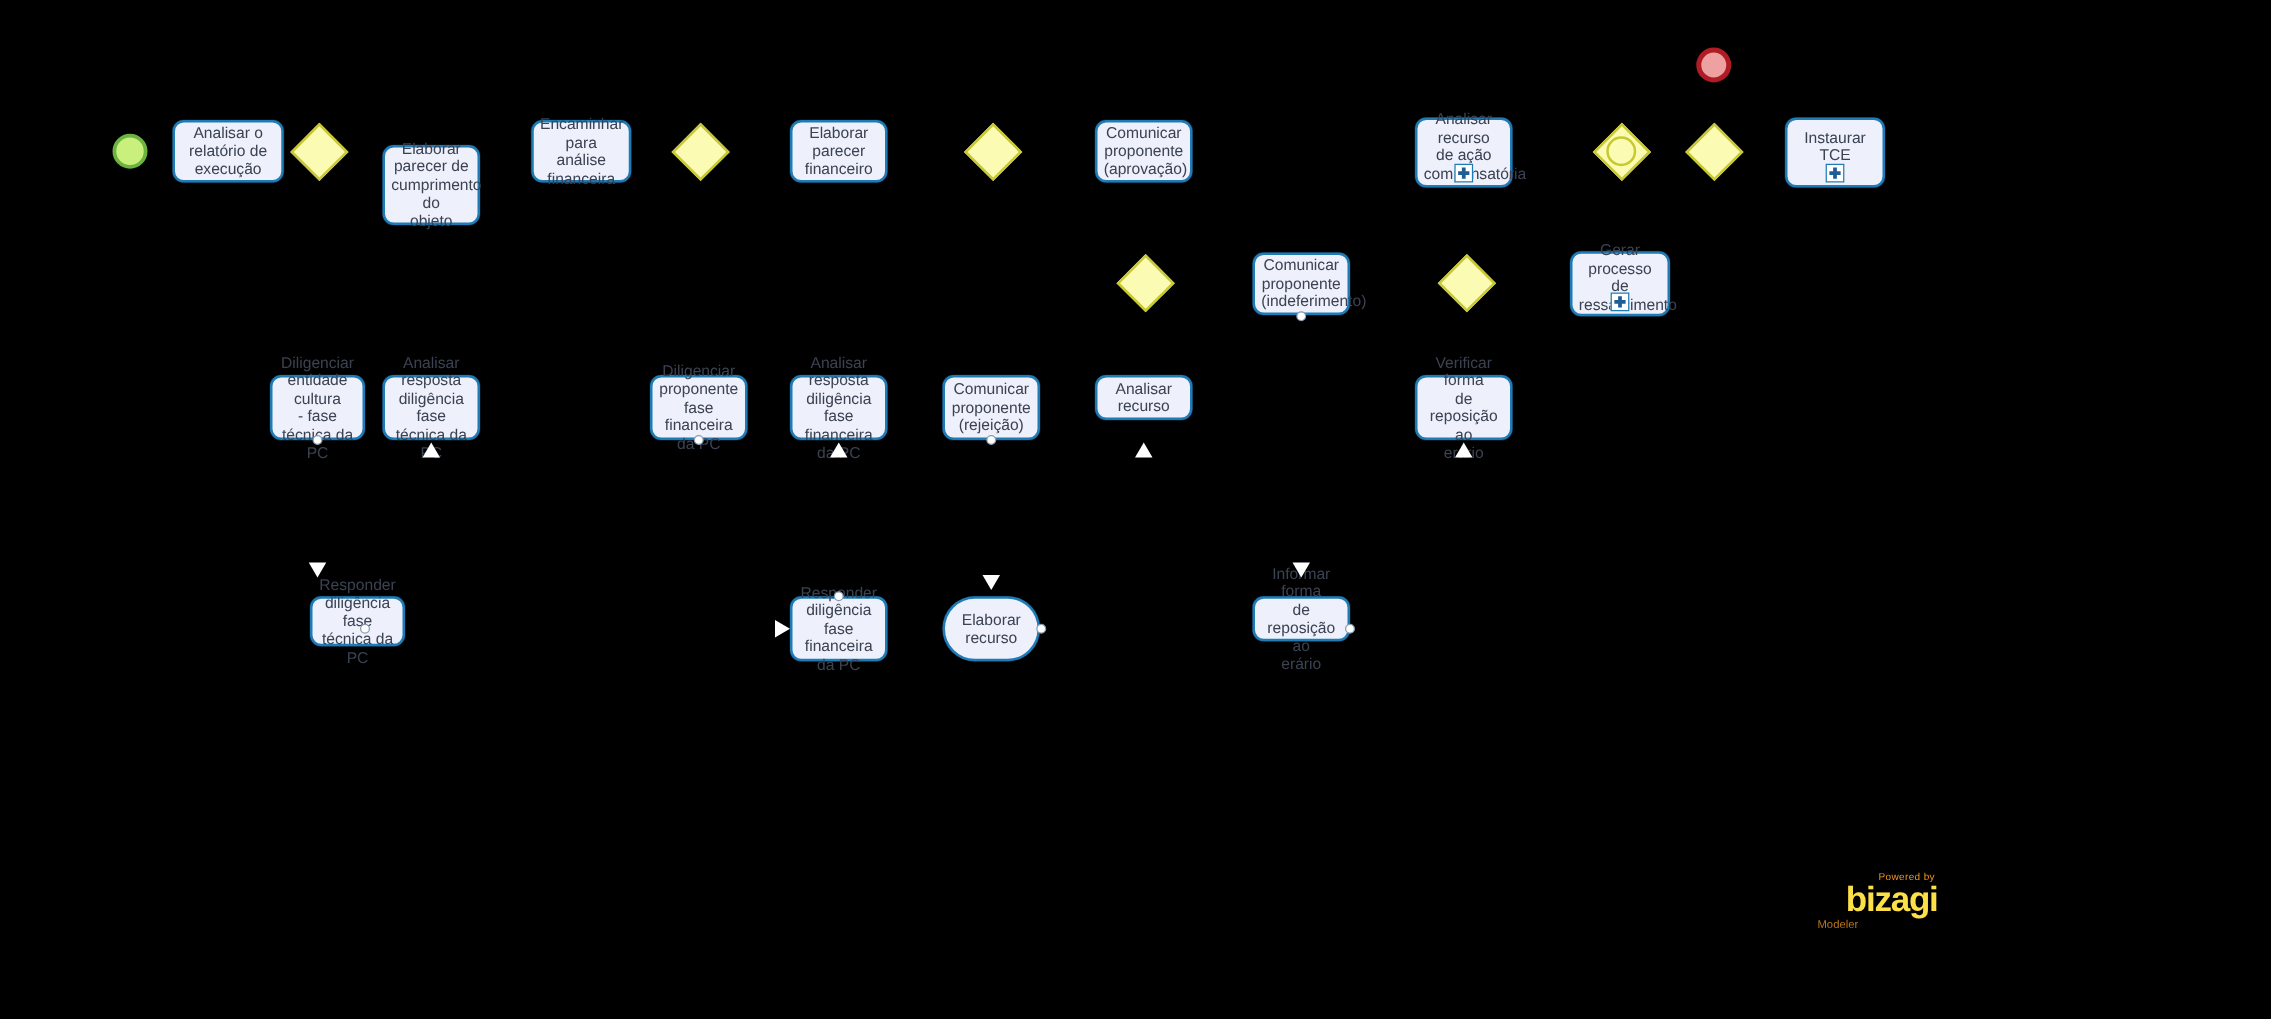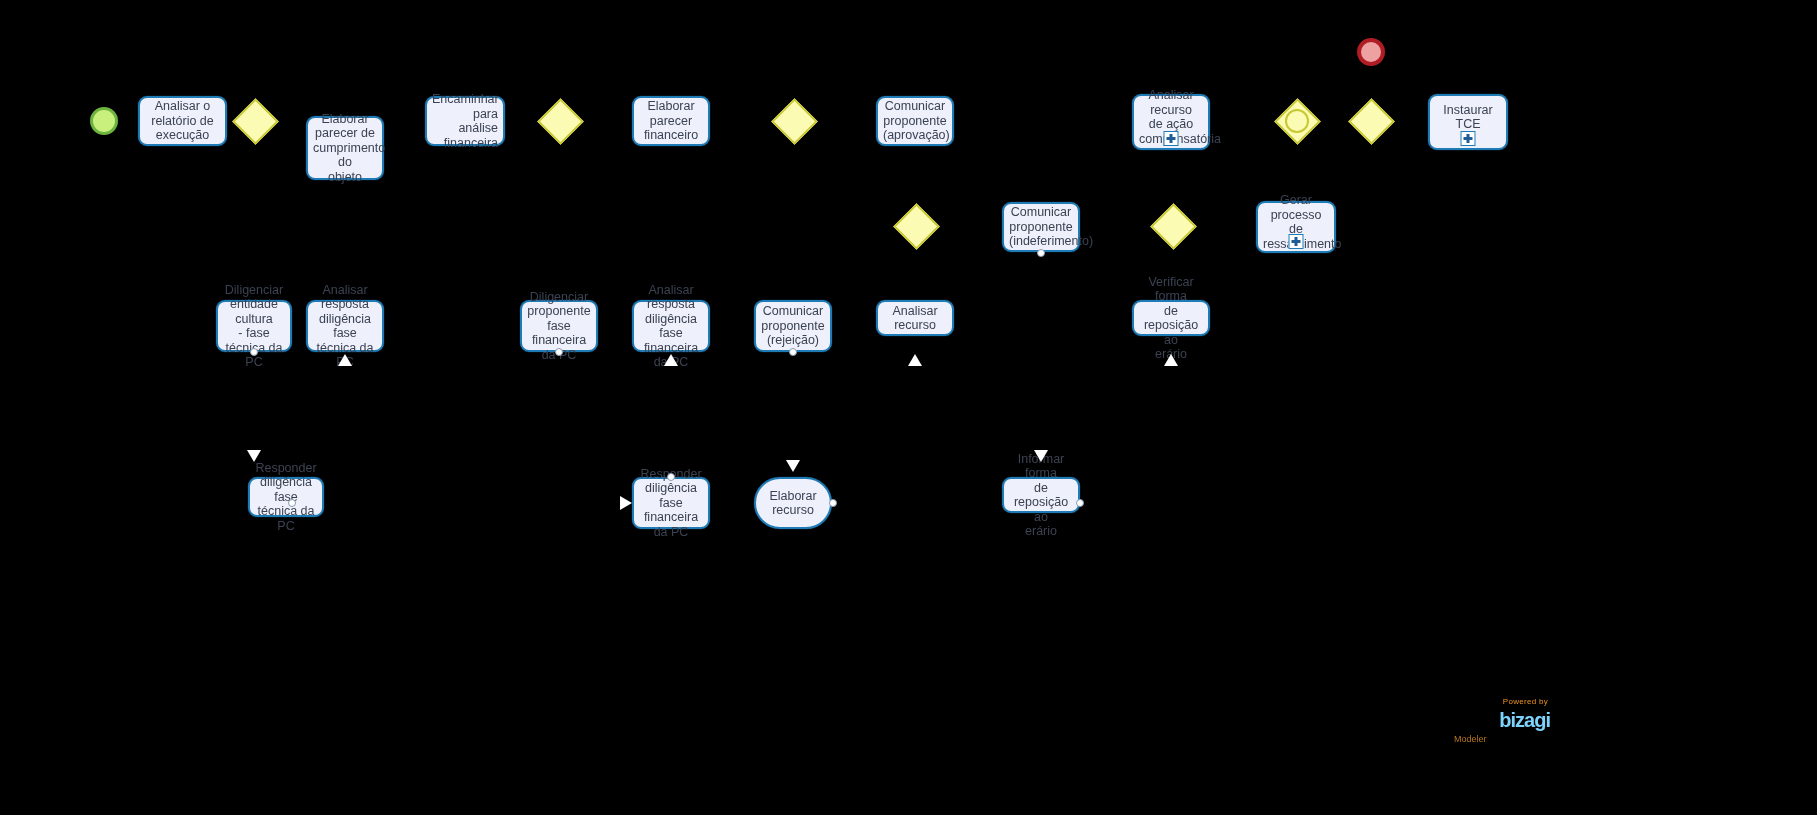--- a/index.html
+++ b/index.html
@@ -151,22 +151,22 @@
     text-align: right;
   }
   #logo .powered {
     color: #f0931f;
     font-size: 8px;
     letter-spacing: .3px;
     margin: 0 2px 0 0;
     line-height: 9px;
   }
   #logo .brand {
-    color: #7dd3fc;
-    font-size: 20px;
+    color: #fde047;
+    font-size: 28px;
     font-weight: bold;
     line-height: 28px;
     letter-spacing: -1px;
     margin: 0;
   }
   #logo .modeler {
     color: #b9751e;
     font-size: 9px;
     line-height: 10px;
     margin: 0;
@@ -191,21 +191,21 @@
     <div class="diamond"></div>
   </div>
 
   <div class="node task" style="left:306px; top:96px; width:78px; height:64px;margin-top:20px;">
     <span class="label">Elaborar
 parecer de
 cumprimento do
 objeto</span>
   </div>
 
-  <div class="node task" style="left:425px; top:96px; width:80px; height:50px;text-align:right;">
+  <div class="node task" style="left:425px; top:96px; width:80px; height:50px;">
     <span class="label">Encaminhar para
 análise financeira</span>
   </div>
 
   <div class="node gateway" style="left:537px; top:98px;">
     <div class="diamond"></div>
   </div>
 
   <div class="node task" style="left:632px; top:96px; width:78px; height:50px;">
     <span class="label">Elaborar parecer
@@ -300,21 +300,21 @@
 proponente
 (rejeição)</span>
   </div>
   <span class="dot-conn" style="left:789px; top:348px;"></span>
 
   <div class="node task" style="left:876px; top:300px; width:78px; height:36px;">
     <span class="label">Analisar recurso</span>
   </div>
   <span class="tri up" style="left:908px; top:354px;"></span>
 
-  <div class="node task" style="left:1132px; top:300px; width:78px; height:36px;">
+  <div class="node task" style="left:1132px; top:300px; width:78px; height:52px;">
     <span class="label">Verificar forma
 de reposição ao
 erário</span>
   </div>
   <span class="tri up" style="left:1164px; top:354px;"></span>
 
   <div class="node task" style="left:216px; top:477px; width:76px; height:40px;margin-left:32px;">
     <span class="label">Responder
 diligência fase
 técnica da PC</span>

